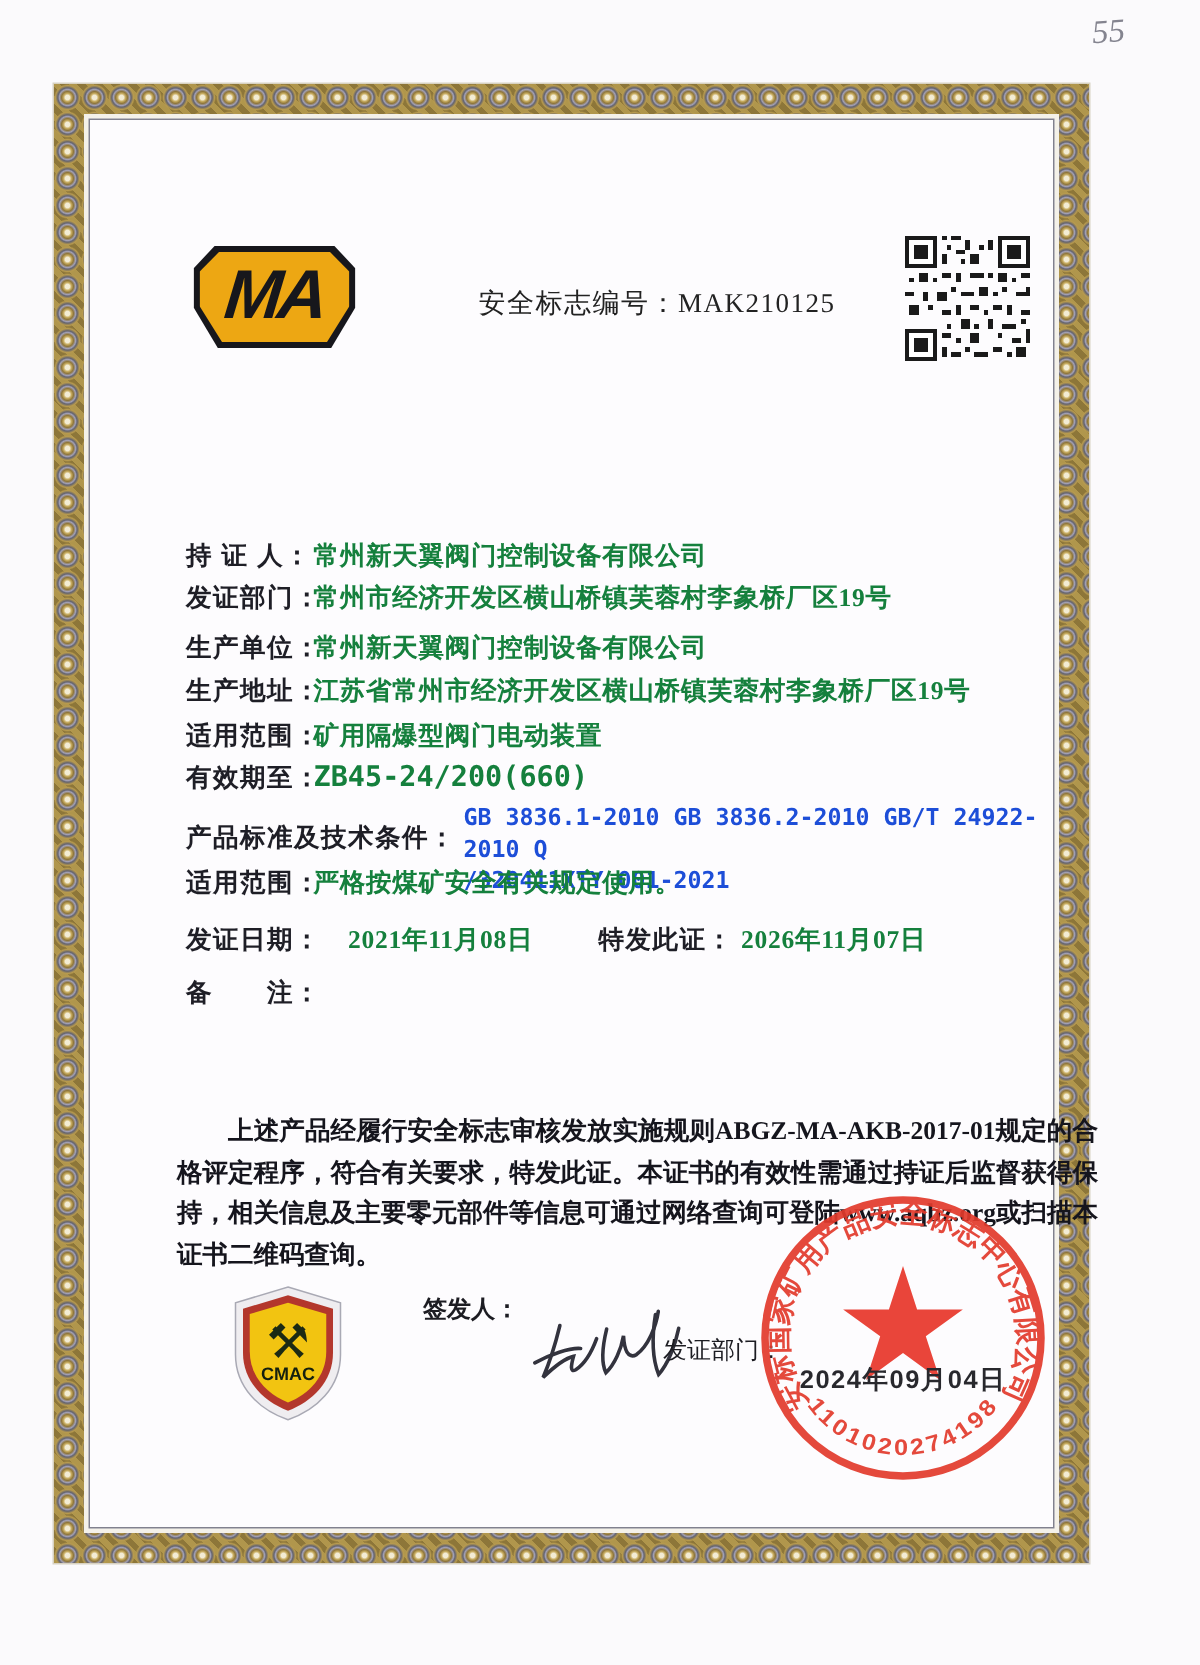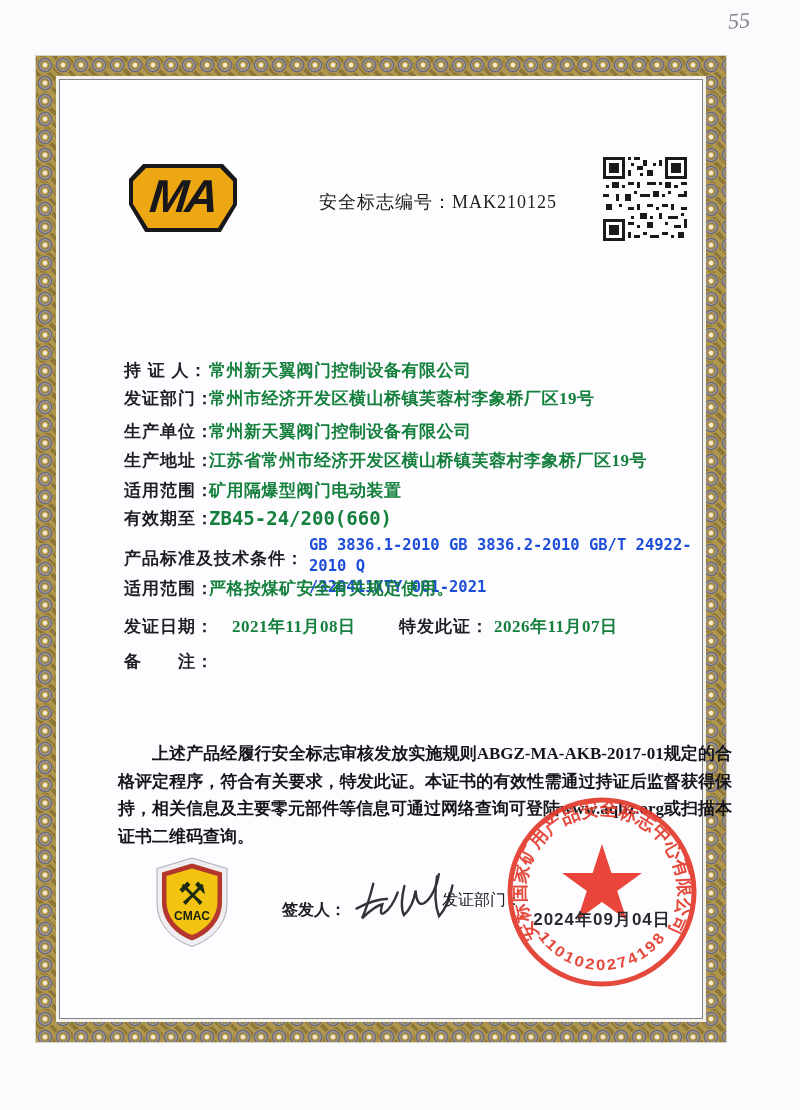--- a/index.html
+++ b/index.html
@@ -90,21 +90,21 @@
     line-height:21px;color:#1d4ed8;white-space:pre-line;
   }
   .statement{
     position:absolute;left:58px;top:660px;width:614px;
     font-family:var(--serif);font-weight:bold;font-size:17px;
     line-height:27.5px;color:#15151d;text-align:justify;text-indent:2em;
   }
   
   .cmac{position:absolute;left:92px;top:776px;width:80px;height:92px;}
   .signer-label{
-    position:absolute;left:222px;top:820px;
+    position:absolute;left:222px;top:783px;
     font-family:var(--sans);font-weight:bold;font-size:16px;
   }
   .signature{position:absolute;left:290px;top:786px;width:112px;height:62px;transform:rotate(-3deg);}
   .dept-label{
     position:absolute;left:382px;top:810px;
     font-family:var(--sans);font-weight:normal;font-size:16px;
   }
   .stamp{position:absolute;left:427px;top:702px;width:230px;height:230px;opacity:.92;}
   .stamp-ring-text{font-family:var(--sans);font-weight:bold;font-size:19px;fill:var(--stamp-red);}
   .stamp-number{font-family:var(--sans);font-weight:bold;font-size:15px;fill:var(--stamp-red);letter-spacing:2px;}

